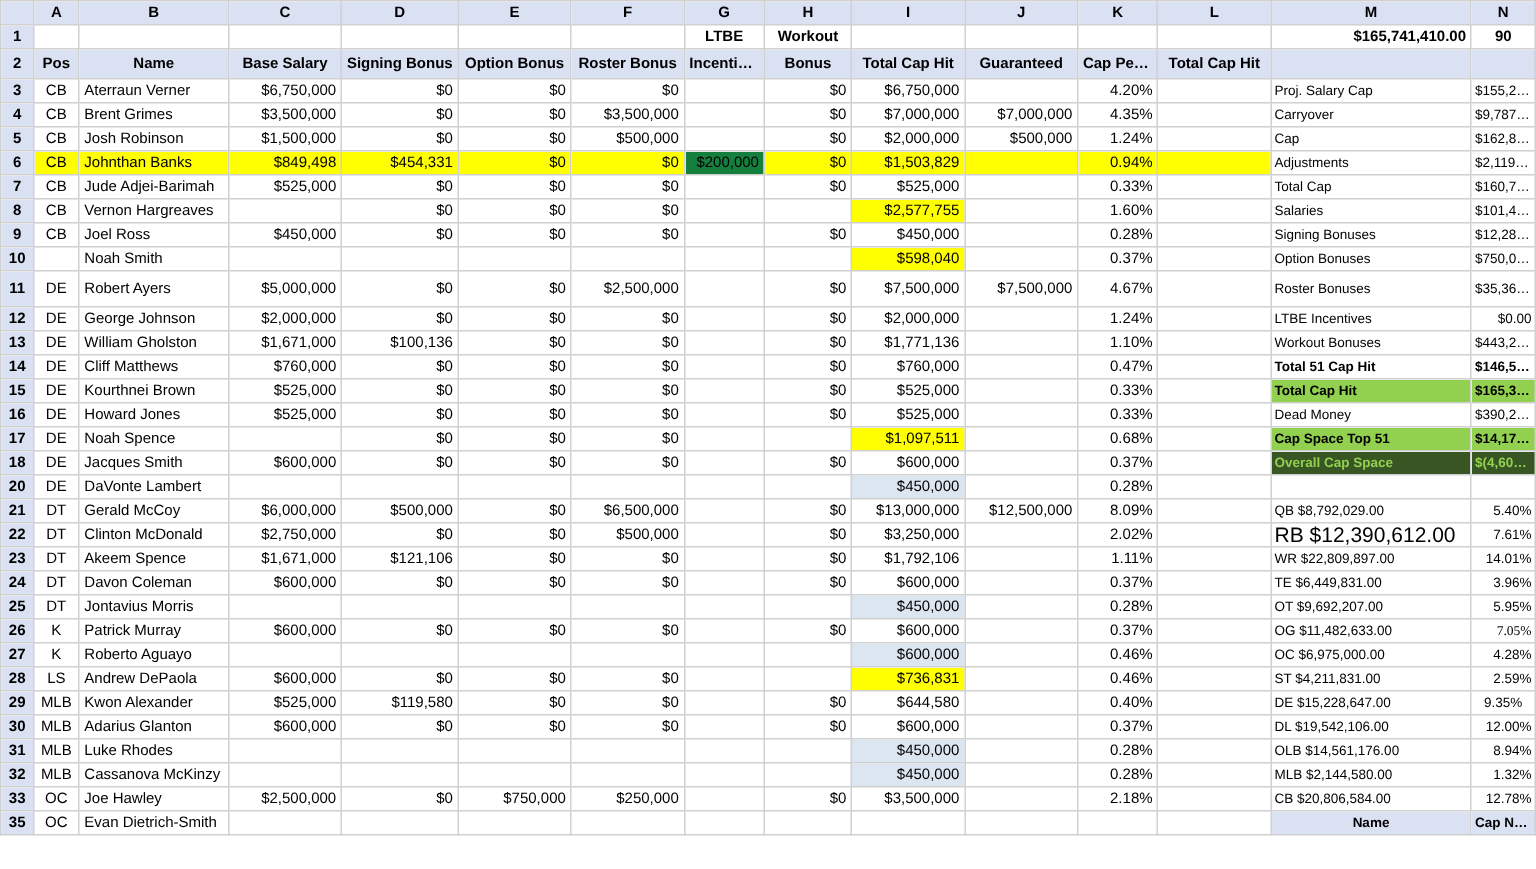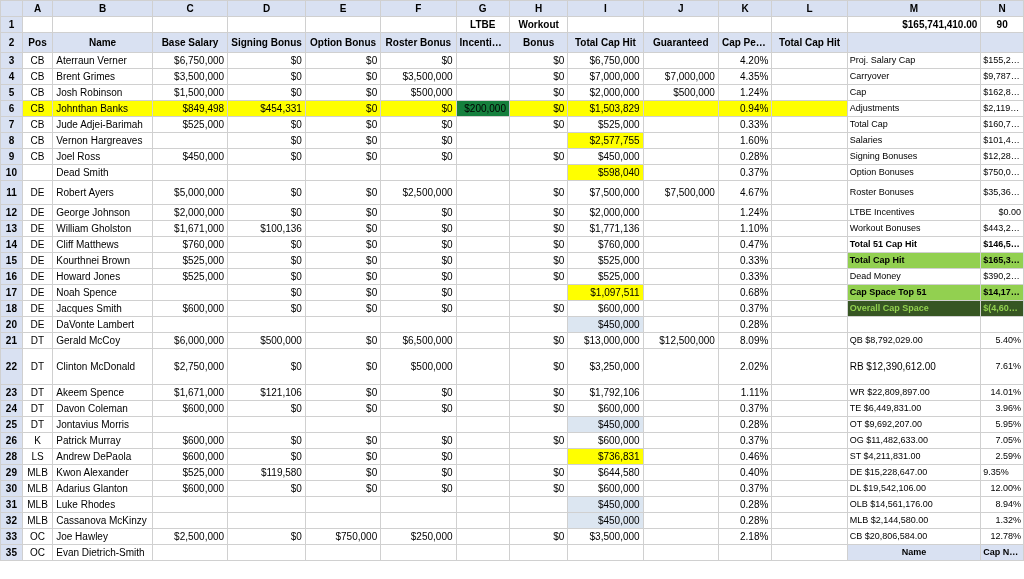--- a/index.html
+++ b/index.html
@@ -247,21 +247,21 @@
           <td class="money">$450,000</td>
           <td class="money"></td>
           <td class="pct">0.28%</td>
           <td></td>
           <td style="font-size: 9px; padding: 1px 2px;">Signing Bonuses</td>
           <td style="font-size: 9px; text-align: right; padding: 1px 2px;">$12,282,126.00</td>
         </tr>
         <tr>
           <td class="row-num">10</td>
           <td class="pos"></td>
-          <td>Dead Smith</td>
+          <td>Noah Smith</td>
           <td class="money"></td>
           <td class="money"></td>
           <td class="money"></td>
           <td class="money"></td>
           <td class="money"></td>
           <td class="money"></td>
           <td class="money" style="background-color: rgb(255, 255, 0);">$598,040</td>
           <td class="money"></td>
           <td class="pct">0.37%</td>
           <td></td>
@@ -445,21 +445,21 @@
           <td class="money">$2,750,000</td>
           <td class="money">$0</td>
           <td class="money">$0</td>
           <td class="money">$500,000</td>
           <td class="money"></td>
           <td class="money">$0</td>
           <td class="money">$3,250,000</td>
           <td class="money"></td>
           <td class="pct">2.02%</td>
           <td></td>
-          <td style="font-size: 10px; padding: 11px 2px;">RB $12,390,612.00</td>
+          <td style="font-size: 14px; padding: 1px 2px;">RB $12,390,612.00</td>
           <td style="font-size: 9px; text-align: right; padding: 1px 2px;">7.61%</td>
         </tr>
         <tr>
           <td class="row-num">23</td>
           <td class="pos">DT</td>
           <td>Akeem Spence</td>
           <td class="money">$1,671,000</td>
           <td class="money">$121,106</td>
           <td class="money">$0</td>
           <td class="money">$0</td>
@@ -514,21 +514,38 @@
           <td class="money">$0</td>
           <td class="money">$0</td>
           <td class="money">$0</td>
           <td class="money"></td>
           <td class="money">$0</td>
           <td class="money">$600,000</td>
           <td class="money"></td>
           <td class="pct">0.37%</td>
           <td></td>
           <td style="font-size: 9px; padding: 1px 2px;">OG $11,482,633.00</td>
-          <td style="font-size: 9px; text-align: right; padding: 1px 2px;">7.05%</td>
+          <td style="font-size: 9px; text-align: right; padding: 1px 2px; font-family: Liberation Serif, serif;">7.05%</td>
+        </tr>
+        <tr>
+          <td class="row-num">27</td>
+          <td class="pos">K</td>
+          <td>Roberto Aguayo</td>
+          <td class="money"></td>
+          <td class="money"></td>
+          <td class="money"></td>
+          <td class="money"></td>
+          <td class="money"></td>
+          <td class="money"></td>
+          <td class="money" style="background-color: rgb(220, 230, 241);">$600,000</td>
+          <td class="money"></td>
+          <td class="pct">0.46%</td>
+          <td></td>
+          <td style="font-size: 9px; padding: 1px 2px;">OC $6,975,000.00</td>
+          <td style="font-size: 9px; text-align: right; padding: 1px 2px;">4.28%</td>
         </tr>
         <tr>
           <td class="row-num">28</td>
           <td class="pos">LS</td>
           <td>Andrew DePaola</td>
           <td class="money">$600,000</td>
           <td class="money">$0</td>
           <td class="money">$0</td>
           <td class="money">$0</td>
           <td class="money"></td>
@@ -548,21 +565,21 @@
           <td class="money">$119,580</td>
           <td class="money">$0</td>
           <td class="money">$0</td>
           <td class="money"></td>
           <td class="money">$0</td>
           <td class="money">$644,580</td>
           <td class="money"></td>
           <td class="pct">0.40%</td>
           <td></td>
           <td style="font-size: 9px; padding: 1px 2px;">DE $15,228,647.00</td>
-          <td style="font-size: 9px; text-align: left; padding: 1px 2px; margin-top: 32px;">9.35%</td>
+          <td style="font-size: 9px; text-align: center; padding: 1px 2px; margin-top: 32px;">9.35%</td>
         </tr>
         <tr>
           <td class="row-num">30</td>
           <td class="pos">MLB</td>
           <td>Adarius Glanton</td>
           <td class="money">$600,000</td>
           <td class="money">$0</td>
           <td class="money">$0</td>
           <td class="money">$0</td>
           <td class="money"></td>

